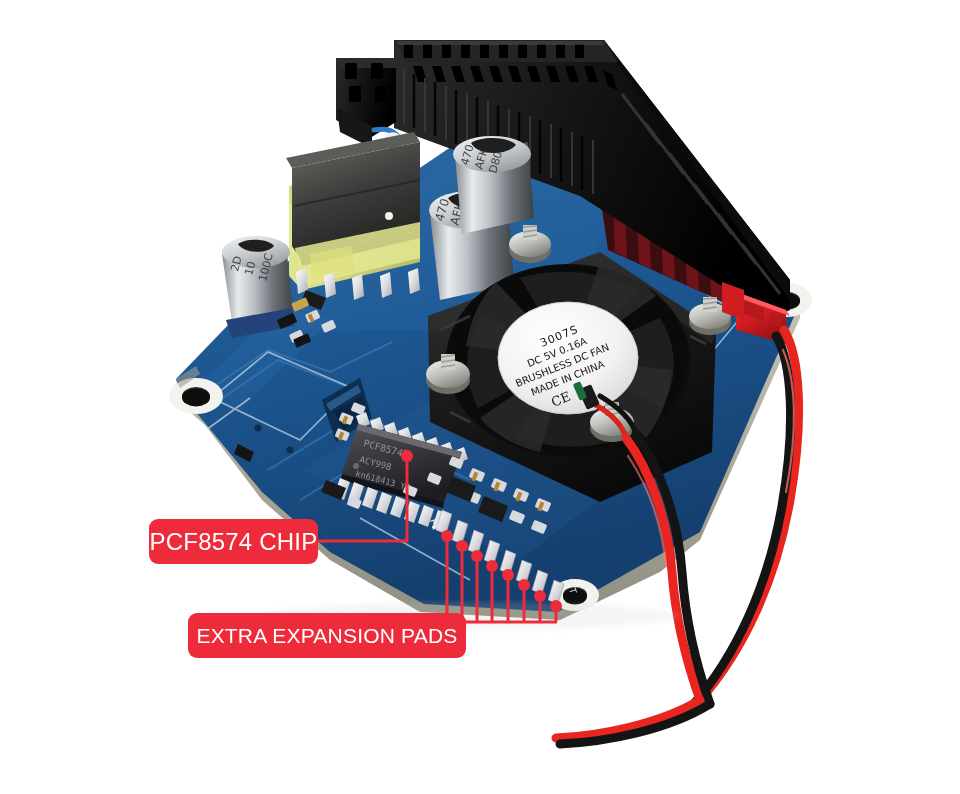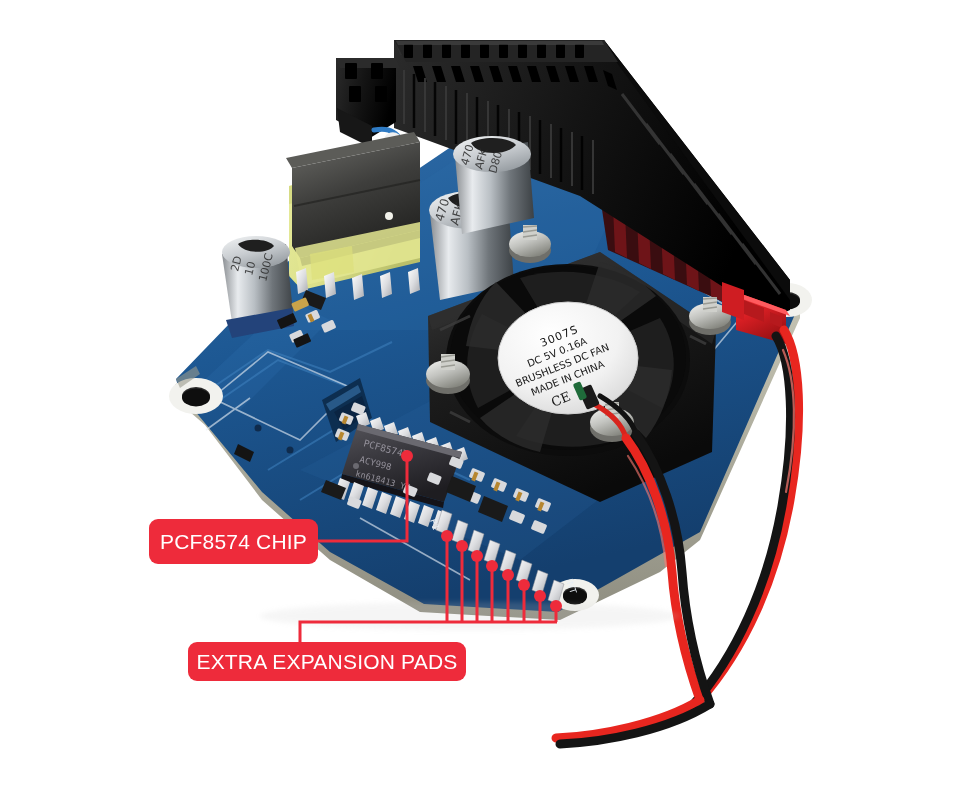--- a/index.html
+++ b/index.html
@@ -33,25 +33,25 @@
     color: #ffffff;
     background: #ee2b3b;
     border-radius: 9px;
     letter-spacing: .2px;
     white-space: nowrap;
     font-weight: 400;
   }
   #badge-chip {
     left: 149px; top: 519px;
     width: 169px; height: 45px;
-    font-size: 21px;
+    font-size: 24px;
   }
   #badge-pads {
-    left: 188px; top: 642px;
-    width: 278px; height: 39px;
+    left: 188px; top: 613px;
+    width: 278px; height: 45px;
     font-size: 21px;
   }
 
   
   #caption {
     position: absolute;
     left: 178px; top: 706px;
     width: 506px; height: 44px;
     display: flex;
     align-items: center;

